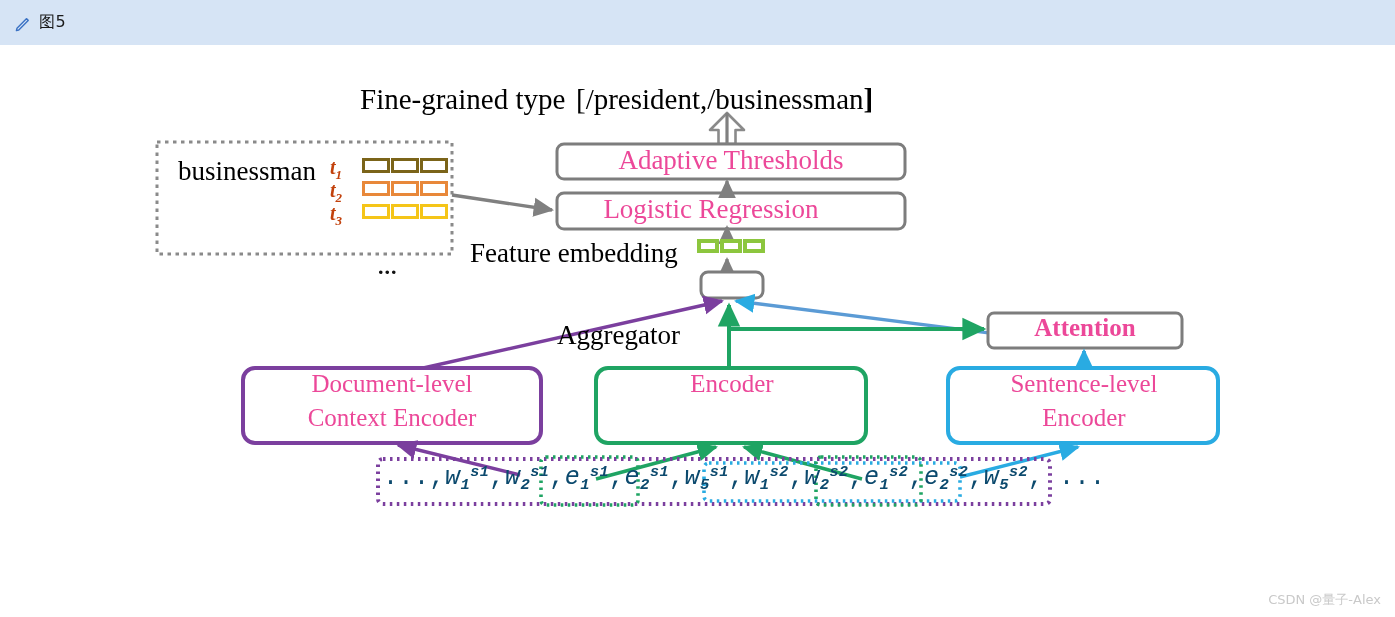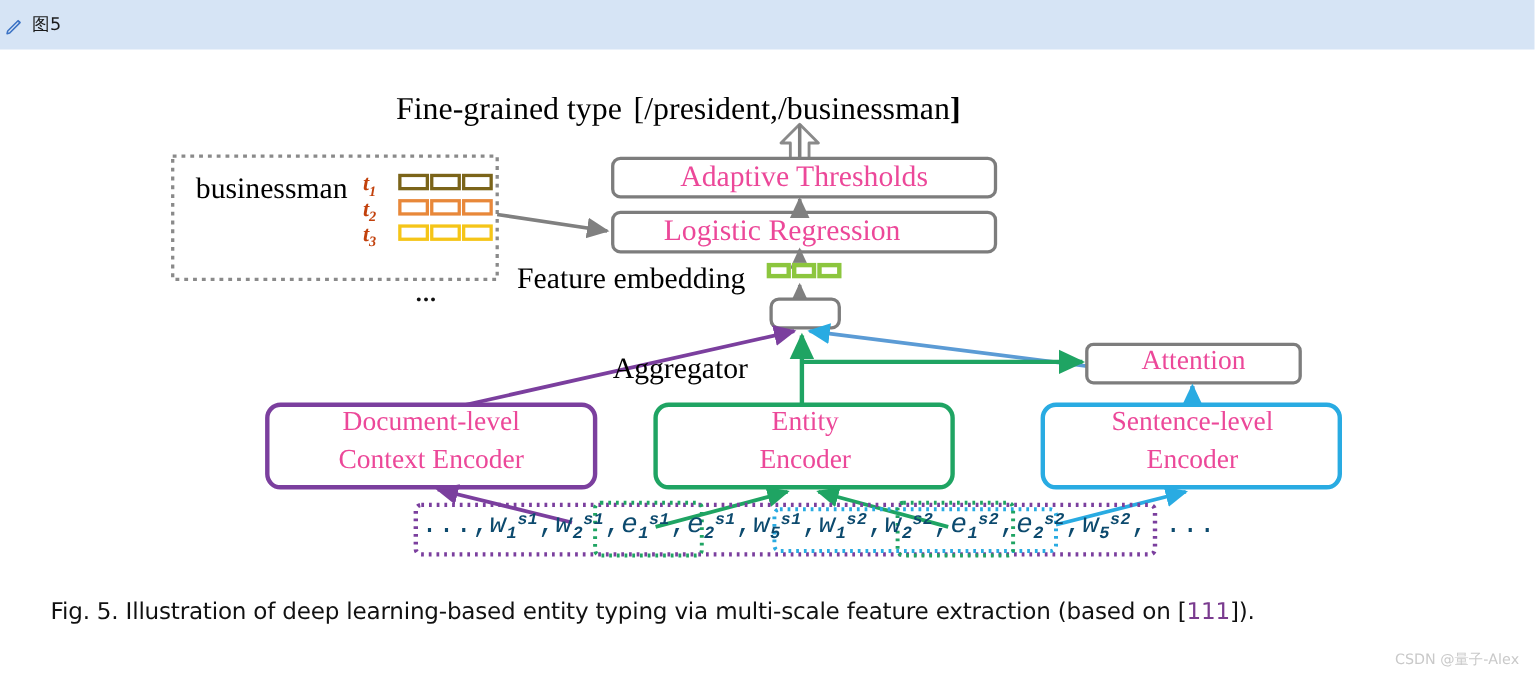--- a/index.html
+++ b/index.html
@@ -16,21 +16,21 @@
   }
 
   
   #header-bar {
     position: absolute;
     left: 0; top: 0;
     width: 1395px; height: 45px;
     background: #d6e4f5;
     display: flex;
     align-items: center;
-    padding-left: 4px;
+    padding-left: 14px;
     box-sizing: border-box;
   }
   #pencil-icon {
     width: 18px; height: 18px;
     margin-right: 7px;
     flex: 0 0 auto;
   }
   #header-title {
     font-family: "DejaVu Sans", sans-serif;
     font-size: 16px;
@@ -113,21 +113,21 @@
   
   .box-text {
     position: absolute;
     text-align: center;
     font-family: "Liberation Serif", serif;
     color: #ec4899;
     white-space: nowrap;
   }
   #adaptive-thresholds-text { left: 560px; top: 100px; width: 342px; font-size: 27px; }
   #logistic-regression-text { left: 560px; top: 149px; width: 302px; font-size: 27px; }
-  #attention-text { left: 990px; top: 269px; width: 190px; font-size: 25px; font-weight: 400; }
+  #attention-text { left: 990px; top: 269px; width: 190px; font-size: 25px; font-weight: 700; }
 
   #document-encoder-text {
     left: 245px; top: 322px; width: 294px;
     font-size: 25px; line-height: 1.35;
   }
   #entity-encoder-text {
     left: 597px; top: 322px; width: 270px;
     font-size: 25px; line-height: 1.35;
   }
   #sentence-encoder-text {
@@ -310,28 +310,24 @@
 
   <div class="fig-label" id="aggregator-label">Aggregator</div>
 
   <div class="box-text" id="attention-text">Attention</div>
 
   <div class="box-text" id="document-encoder-text">
     <div>Document-level</div>
     <div>Context Encoder</div>
   </div>
   <div class="box-text" id="entity-encoder-text">
-    <div>Entity</div>
     <div>Encoder</div>
   </div>
   <div class="box-text" id="sentence-encoder-text">
     <div>Sentence-level</div>
     <div>Encoder</div>
   </div>
 
   <div id="token-sequence"><span class="plain">...,</span><span class="tok"><span>w</span><sub>1</sub><sup>s1</sup></span><span class="plain">,</span><span class="tok"><span>w</span><sub>2</sub><sup>s1</sup></span><span class="plain">,</span><span class="tok"><span>e</span><sub>1</sub><sup>s1</sup></span><span class="plain">,</span><span class="tok"><span>e</span><sub>2</sub><sup>s1</sup></span><span class="plain">,</span><span class="tok"><span>w</span><sub>5</sub><sup>s1</sup></span><span class="plain">,</span><span class="tok"><span>w</span><sub>1</sub><sup>s2</sup></span><span class="plain">,</span><span class="tok"><span>w</span><sub>2</sub><sup>s2</sup></span><span class="plain">,</span><span class="tok"><span>e</span><sub>1</sub><sup>s2</sup></span><span class="plain">,</span><span class="tok"><span>e</span><sub>2</sub><sup>s2</sup></span><span class="plain">,</span><span class="tok"><span>w</span><sub>5</sub><sup>s2</sup></span><span class="plain">, ...</span></div>
 
-  <div id="caption">
-    <span>Fig. 5.  Illustration of deep learning-based entity typing via multi-scale feature extraction (based on [</span><span class="ref">111</span><span>]).</span>
-  </div>
 
   <div id="watermark">CSDN @量子-Alex</div>
 </div>
 
 </body></html>

